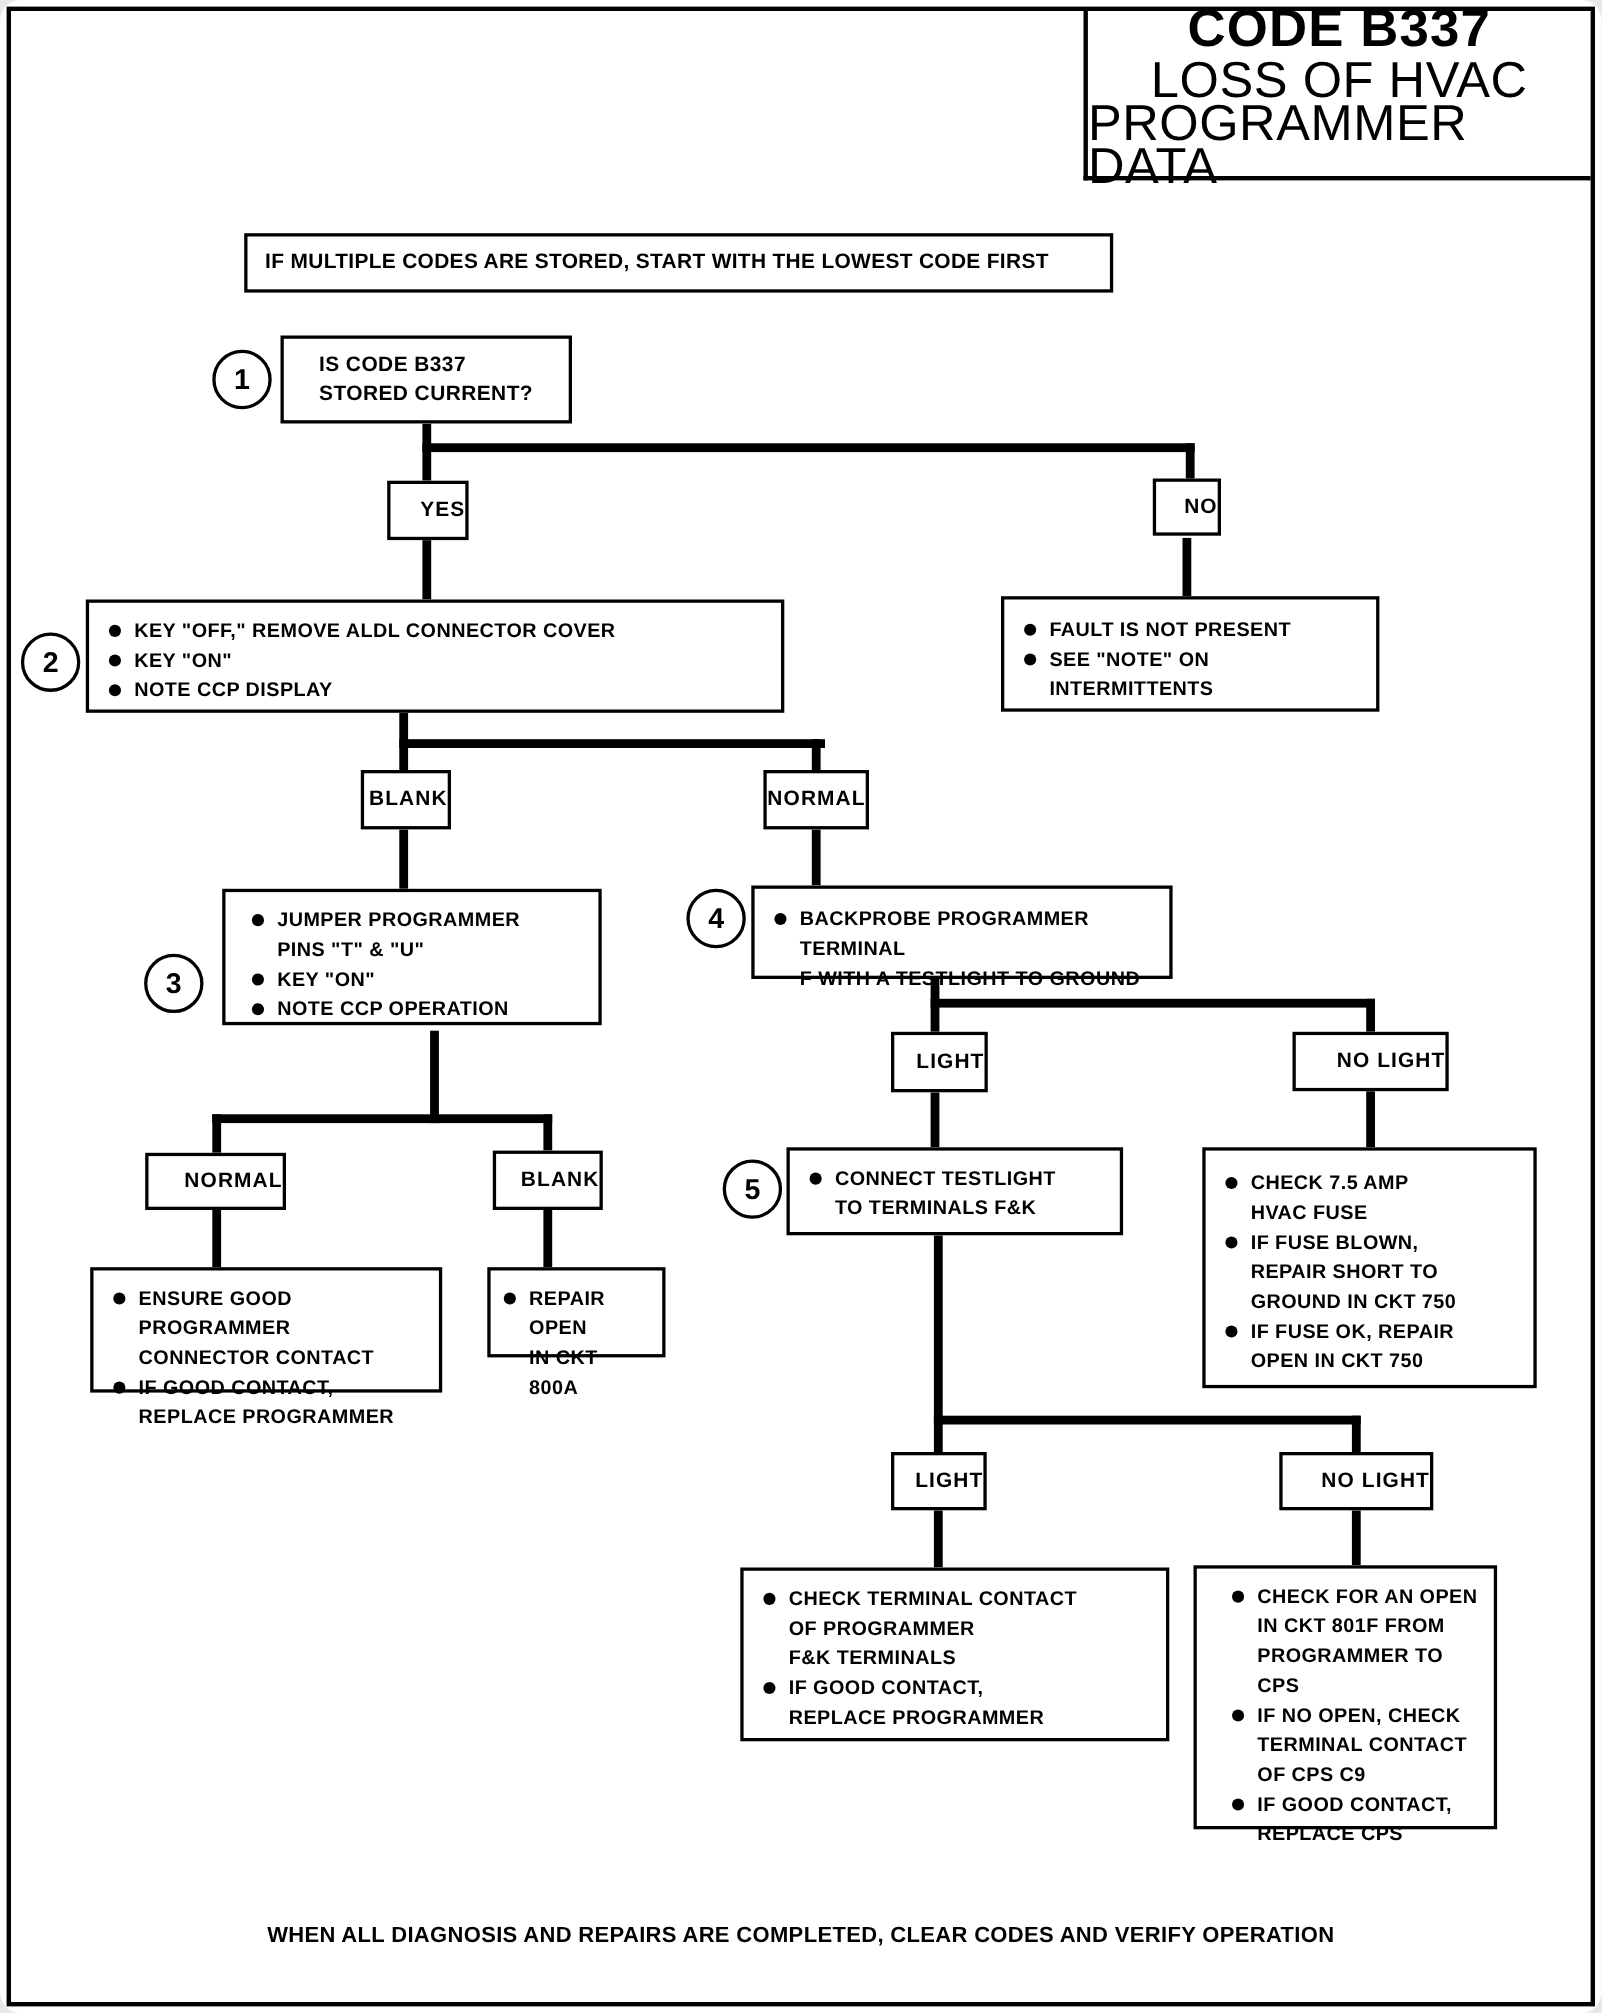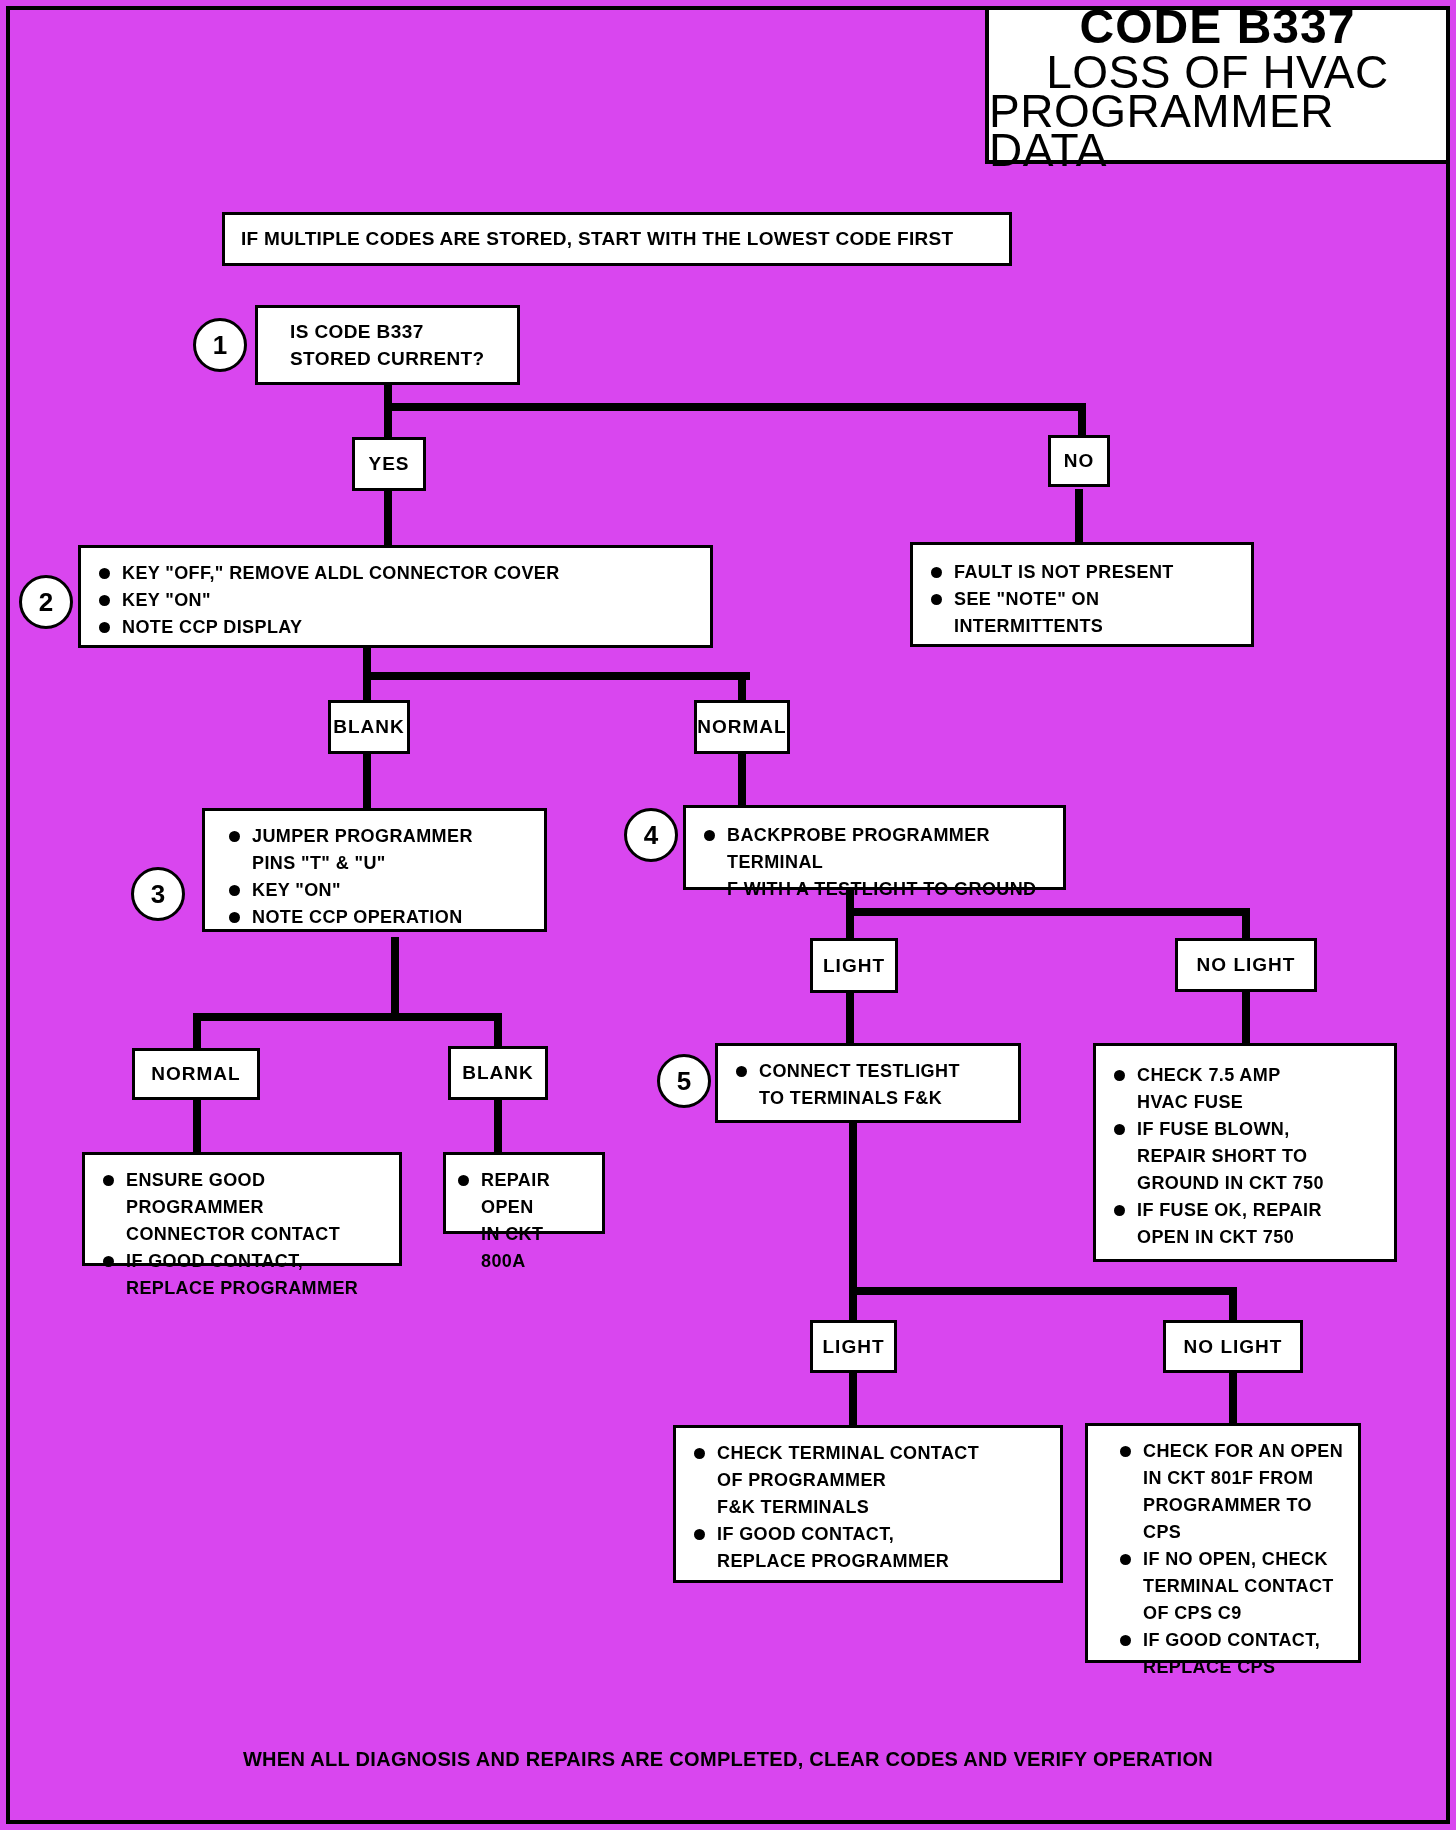--- a/index.html
+++ b/index.html
@@ -1,24 +1,24 @@
 <!DOCTYPE html>
 <html><head>
 <meta charset="utf-8">
 <style>
   html,body{margin:0;padding:0;background:#e8e8e8;}
-  .page{position:relative;width:1456px;height:1830px;background:#d946ef;
-        font-family:"Liberation Sans", sans-serif;color:#000;overflow:hidden;}
+  .page{position:relative;width:1456px;height:1830px;background:#ffffff;
+        font-family:"Liberation Sans", sans-serif;color:#000;overflow:hidden;border-radius:19px;}
   .page-border{position:absolute;inset:6px;border:4px solid #000;pointer-events:none;z-index:3;}
   .line{position:absolute;background:#000;z-index:1;}
   .fbox{position:absolute;border:3px solid #000;background:#fff;box-sizing:border-box;
         padding:12px 12px 8px 18px;font-size:18px;font-weight:700;letter-spacing:.4px;
         line-height:27px;z-index:2;}
   .dbox{position:absolute;border:3px solid #000;background:#fff;box-sizing:border-box;
-        display:flex;align-items:center;justify-content:center;font-size:19px;font-weight:700;
+        display:flex;align-items:center;justify-content:flex-end;font-size:19px;font-weight:700;
         letter-spacing:1px;z-index:2;}
   .circle{position:absolute;width:54px;height:54px;border:3px solid #000;border-radius:50%;
         background:#fff;display:flex;align-items:center;justify-content:center;
         font-size:26px;font-weight:700;box-sizing:border-box;z-index:2;}
   .bullet{display:flex;align-items:flex-start;}
   .dot{width:11px;height:11px;border-radius:50%;background:#000;margin:8px 12px 0 0;flex:0 0 11px;}
   .btext{white-space:pre-line;}
   .qtext{white-space:pre-line;font-size:19px;}
   .title-box{position:absolute;left:985px;top:10px;right:10px;height:150px;
         border-left:4px solid #000;border-bottom:4px solid #000;background:#fff;

